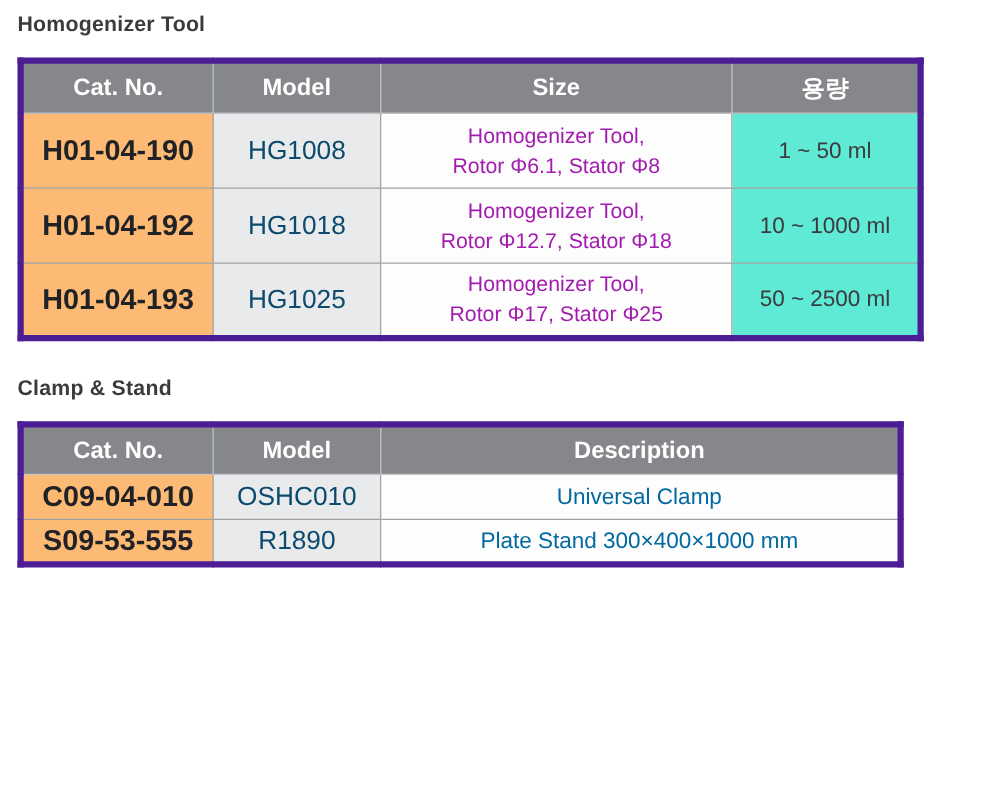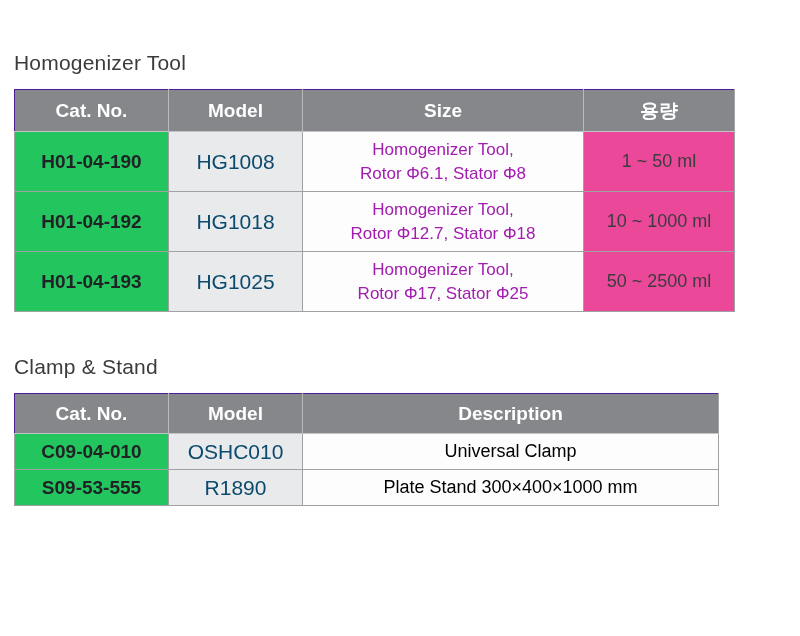--- a/index.html
+++ b/index.html
@@ -5,34 +5,33 @@
   * { margin: 0; padding: 0; box-sizing: border-box; }
   html, body { background: #ffffff; }
   body {
     width: 800px; height: 636px;
     padding: 8px 0 0 14px;
     overflow: hidden;
     font-family: "Liberation Sans", "DejaVu Sans", sans-serif;
     -webkit-font-smoothing: antialiased;
   }
   .section-title {
-    font-size: 21px;
-    font-weight: 400;
+    font-size: 17px;
+    font-weight: 700;
     color: #3a3b3d;
     letter-spacing: 0.2px;
     line-height: 24px;
     margin-bottom: 14px;
-    margin-top: 43px;
   }
   .section + .section { margin-top: 26px; }
 
   table.cat-table {
     border-collapse: collapse;
     table-layout: fixed;
-    border: 1px solid #4c1d95;
+    border: 5px solid #4c1d95;
   }
   table.cat-table th {
     background: #85878a;
     color: #ffffff;
     font-size: 19px;
     font-weight: 700;
     text-align: center;
     vertical-align: middle;
     border-right: 1px solid #b7b9bb;
     border-bottom: 1px solid #c3c4c6;
@@ -42,46 +41,46 @@
     border: 1px solid #9fa1a3;
     text-align: center;
     vertical-align: middle;
   }
   .t1 th { height: 42px; }
   .t1 td { height: 60px; }
   .t2 th { height: 40px; }
   .t2 td { height: 36px; }
 
   td.cell-cat {
-    background: #22c55e;
+    background: #fdba74;
     color: #212225;
-    font-size: 19px;
+    font-size: 23px;
     font-weight: 700;
     border-right: 2px solid #ffffff;
   }
   td.cell-model {
     background: #e9eaeb;
     color: #0c4a6e;
     font-size: 21px;
     border-left: 2px solid #ffffff;
   }
   td.cell-size {
     background: #fdfdfd;
     color: #a21caf;
     font-size: 17px;
     line-height: 24px;
   }
   td.cell-cap {
-    background: #ec4899;
+    background: #5eead4;
     color: #3b3c3e;
     font-size: 18px;
   }
   td.cell-desc {
     background: #fdfdfd;
-    color: #000000;
+    color: #0369a1;
     font-size: 18px;
   }
 </style>
 </head>
 <body>
 
 <div class="section">
   <div class="section-title">Homogenizer Tool</div>
   <table class="cat-table t1">
     <colgroup>

